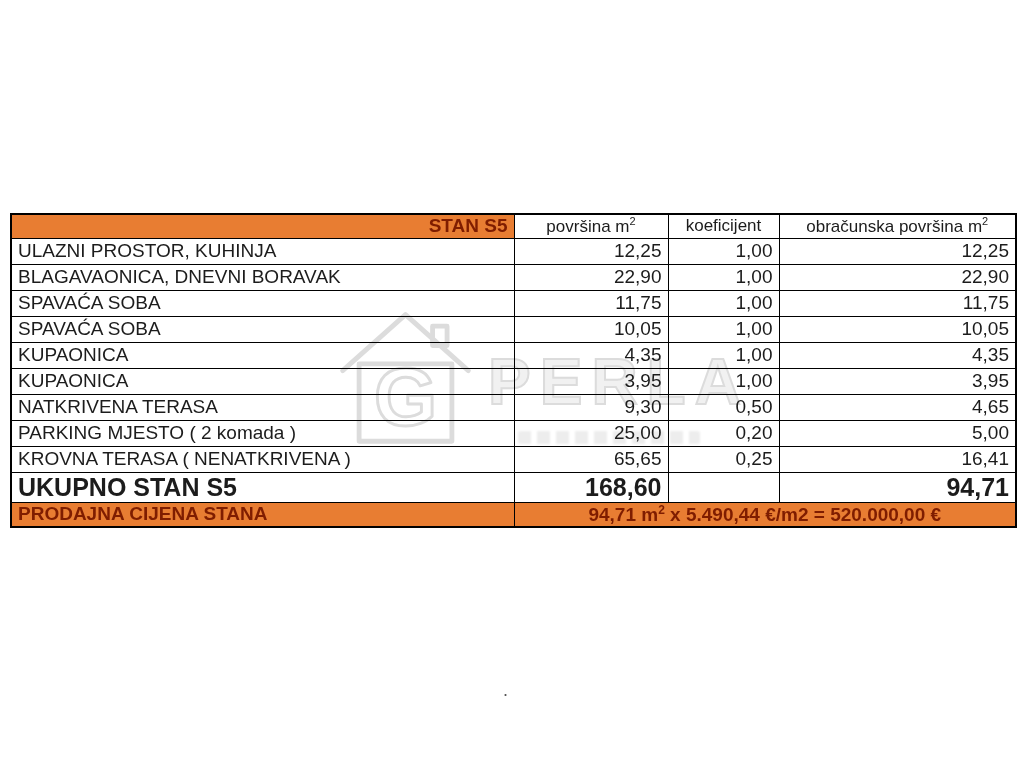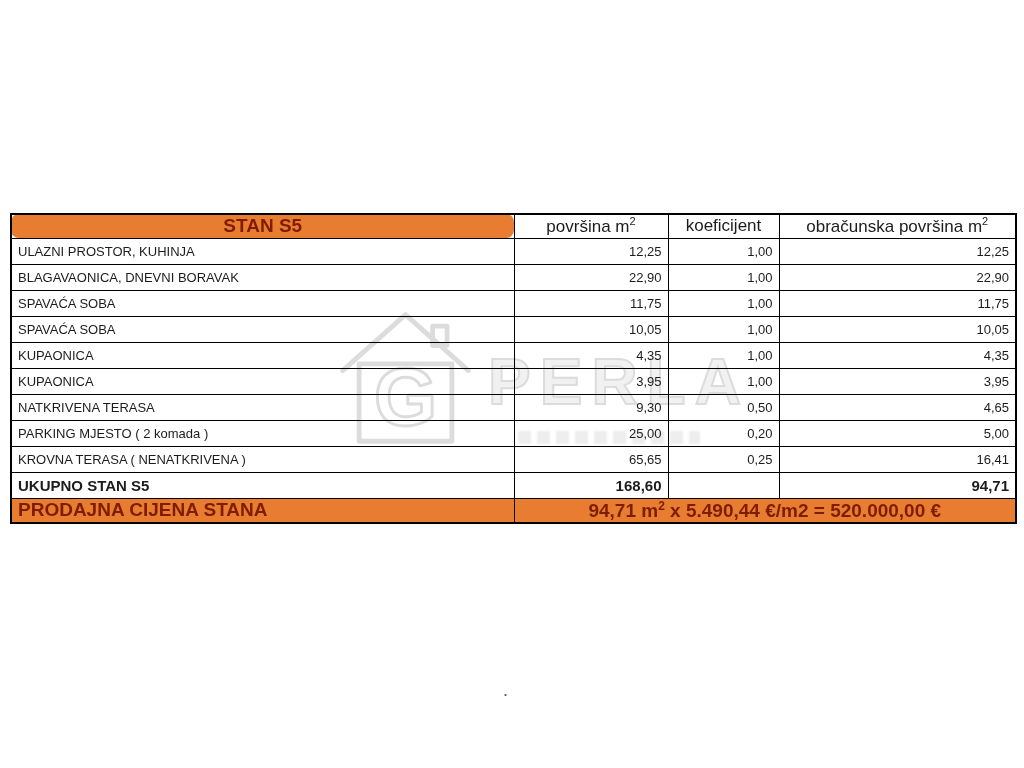--- a/index.html
+++ b/index.html
@@ -29,28 +29,28 @@
 
   
   table.spec{position:absolute;left:10px;top:213px;z-index:1;width:1005px;
     table-layout:fixed;border-collapse:collapse;background:transparent;}
   table.spec th,table.spec td{border:1.5px solid var(--border);padding:0 6px;
     white-space:nowrap;overflow:hidden;background:transparent;}
   table.spec{border:2.5px solid var(--border);}
 
   thead th{height:24px;font-weight:normal;font-size:17px;text-align:center;color:var(--text);vertical-align:middle;}
   thead th.title-cell{background:var(--orange);color:var(--dark-red);font-weight:bold;
-    text-align:center;font-size:19px;border-radius:8px;}
+    text-align:right;font-size:19px;}
   thead sup{font-size:11px;}
 
-  tbody.rows td{height:26px;font-size:13px;color:var(--text);vertical-align:middle;}
+  tbody.rows td{height:26px;font-size:19px;color:var(--text);vertical-align:middle;}
   td.label{text-align:left;}
   td.num{text-align:right;}
 
-  tbody.footer tr.total td{height:26px;font-size:15px;font-weight:bold;color:var(--text);vertical-align:middle;}
+  tbody.footer tr.total td{height:26px;font-size:25px;font-weight:bold;color:var(--text);vertical-align:middle;}
   tbody.footer tr.price td{height:25px;background:var(--orange);color:var(--dark-red);
     font-weight:bold;font-size:19px;vertical-align:middle;}
   tbody.footer tr.price td.price-value{text-align:center;}
   tbody.footer tr.price sup{font-size:12px;}
 
   
   .stray-dot{position:absolute;left:503px;top:680px;width:14px;height:20px;
     color:#555;font-size:18px;line-height:20px;z-index:1;}
 </style>
 </head>

